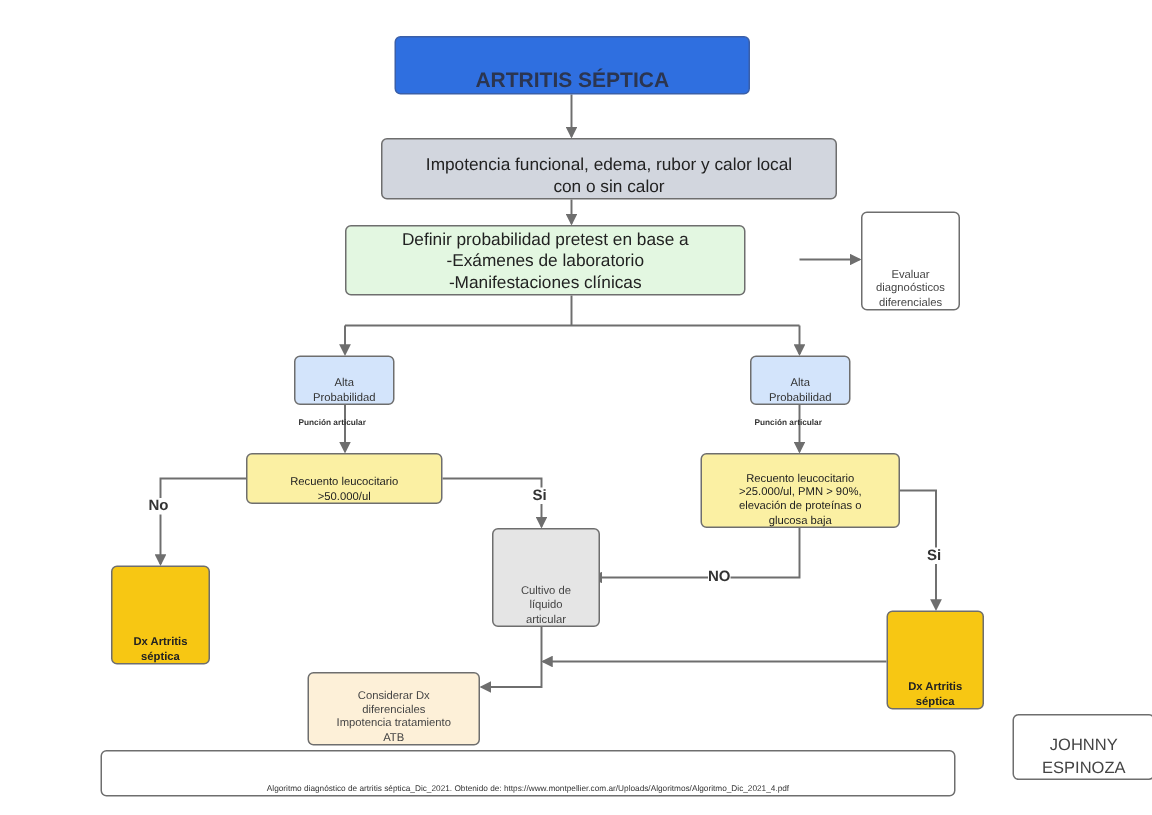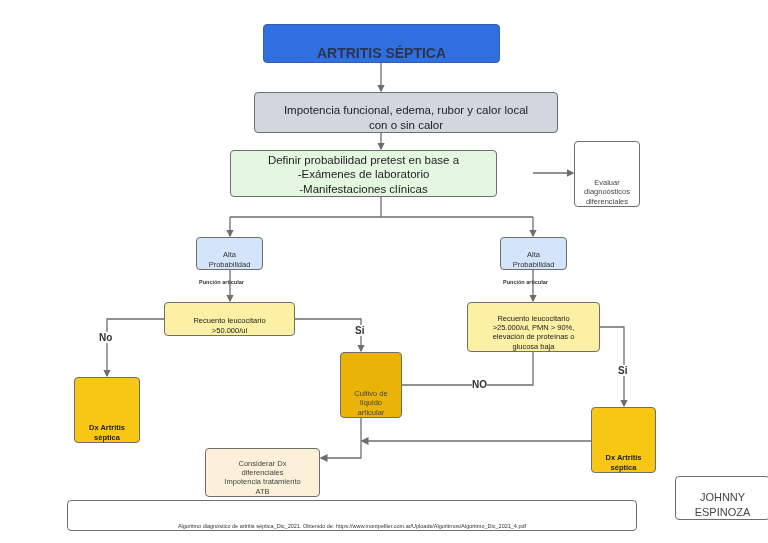--- a/index.html
+++ b/index.html
@@ -11,21 +11,21 @@
   .n-symptoms { left:254px; top:92px; width:304px; height:41px; background:#d2d6de; font-size:11.5px; }
   .n-pretest { left:230px; top:150px; width:267px; height:47px; background:#e3f7e1; font-size:11.5px; }
   .n-evaluar { left:574px; top:141px; width:66px; height:66px; background:#ffffff; font-size:7.5px; color:#444; }
   .n-baja, .n-alta { width:67px; height:33px; background:#d3e4fb; font-size:7.5px; color:#333; }
   .n-baja { left:196px; top:237px; }
   .n-alta { left:500px; top:237px; }
   .n-rec-low { left:164px; top:302px; width:131px; height:34px; background:#fbf0a3; font-size:7.5px; }
   .n-rec-high { left:467px; top:302px; width:133px; height:50px; background:#fbf0a3; font-size:7.5px; }
   .n-dx-left { left:74px; top:377px; width:66px; height:66px; background:#f7c713; font-size:7.5px; font-weight:bold; }
   .n-dx-right { left:591px; top:407px; width:65px; height:66px; background:#f7c713; font-size:7.5px; font-weight:bold; }
-  .n-cultivo { left:340px; top:352px; width:62px; height:66px; background:#eab308; font-size:7.5px; color:#444; }
+  .n-cultivo { left:328px; top:352px; width:72px; height:66px; background:#e5e5e5; font-size:7.5px; color:#444; }
   .n-considerar { left:205px; top:448px; width:115px; height:49px; background:#fdf0d8; font-size:7.5px; color:#444; }
   .n-footer { left:67px; top:500px; width:570px; height:31px; background:#fff; font-size:5.5px; color:#333; }
   .n-author { left:658px; top:476px; width:95px; height:44px; background:#fff; font-size:11px; color:#444; line-height:1.3;margin-left:17px; }
 </style>
 </head>
 <body>
 
 <svg class="connectors" xmlns="http://www.w3.org/2000/svg">
   <defs>
     <marker id="arr" markerWidth="6" markerHeight="6" refX="5" refY="3" orient="auto">

